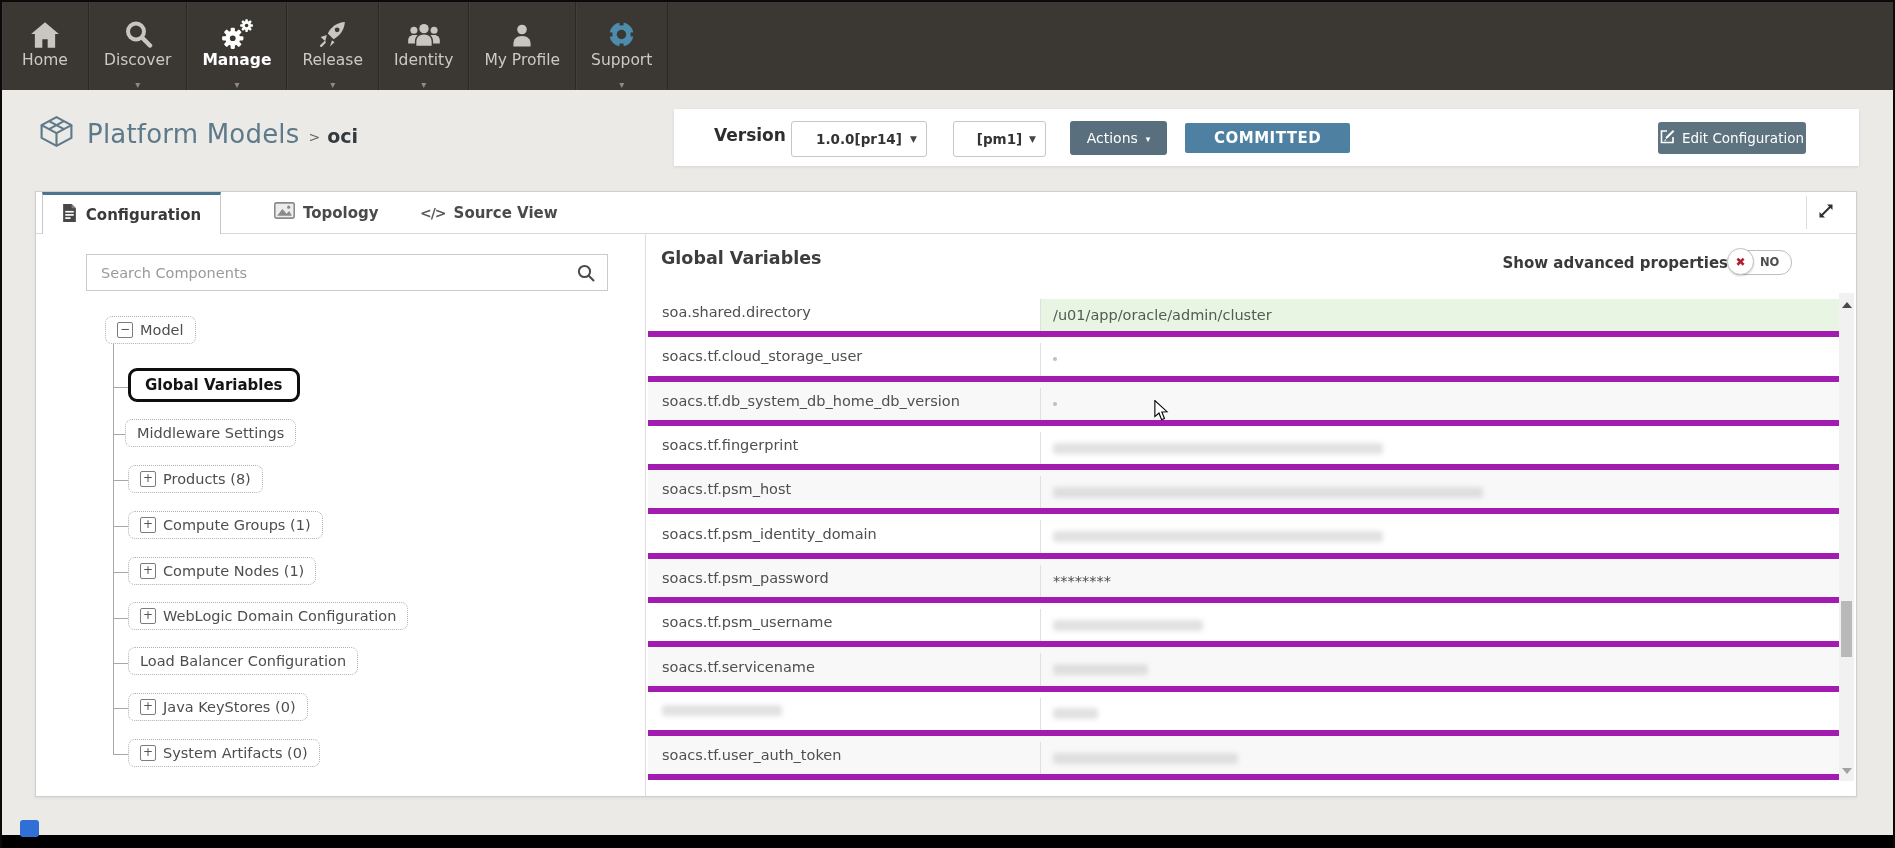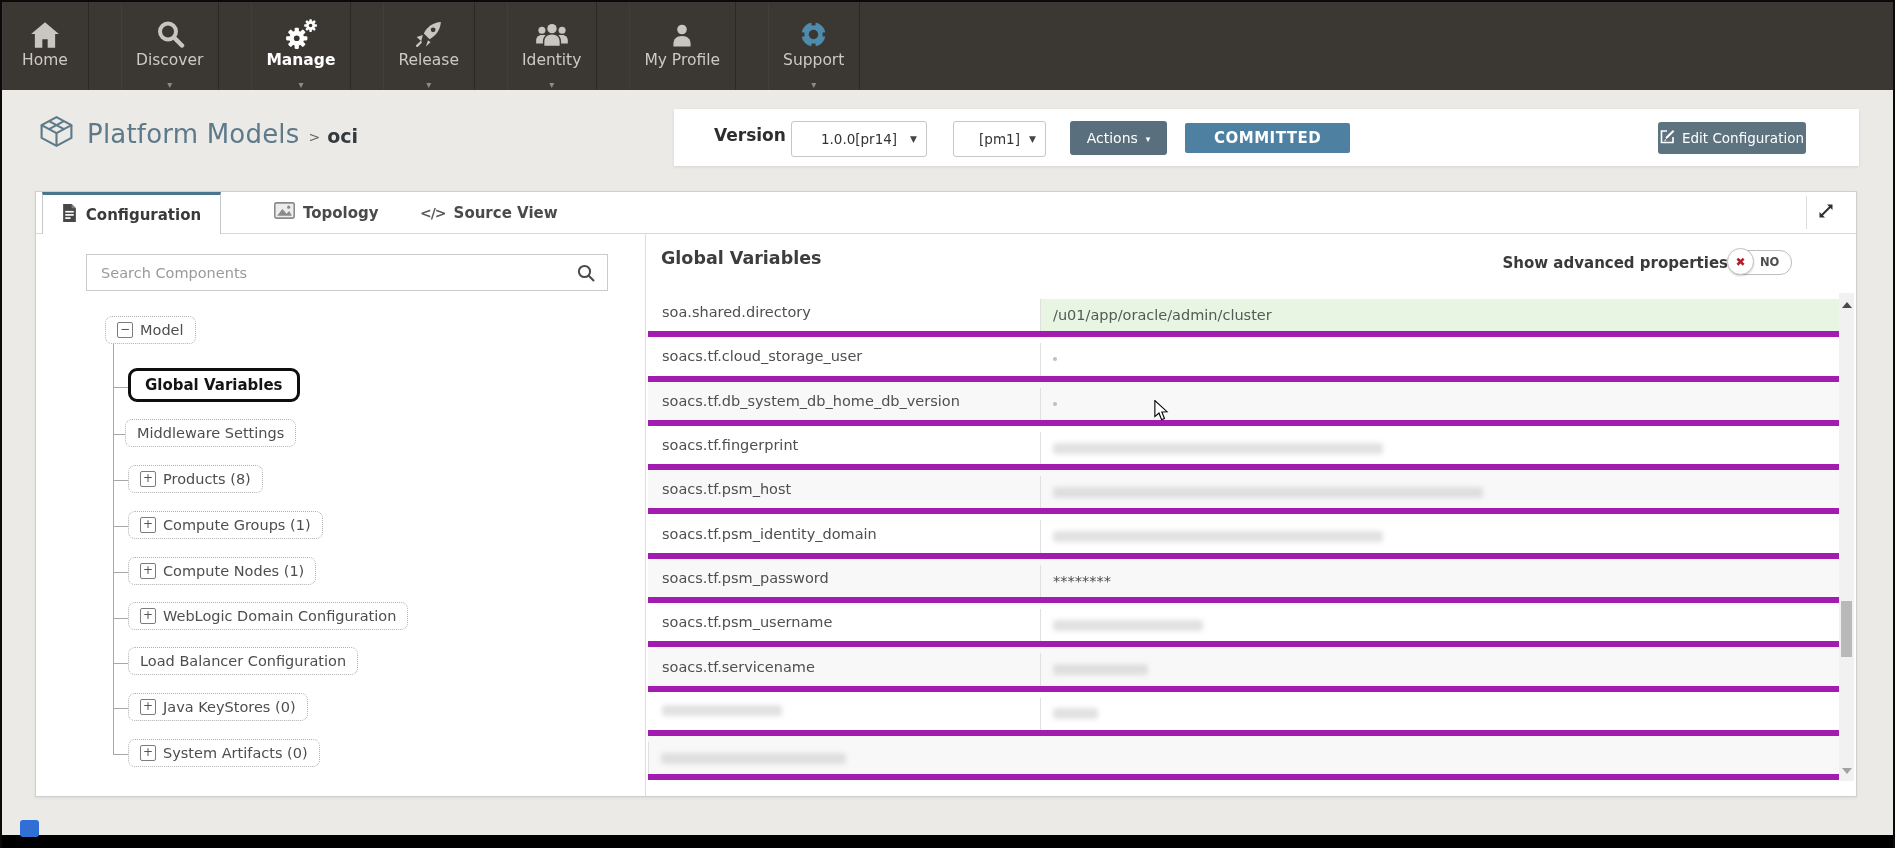--- a/index.html
+++ b/index.html
@@ -1,38 +1,38 @@
 <!DOCTYPE html>
 <html><head>
 <meta charset="utf-8">
 <style>
   html,body{margin:0;padding:0;background:#d8d6d3;font-family:"DejaVu Sans","Liberation Sans",sans-serif;}
   #screen{position:relative;width:1895px;height:848px;background:#eceae7;overflow:hidden;
           box-sizing:border-box;border:2px solid #0a0a0a;border-bottom:none;}
 
   
-  .nav{position:absolute;left:0;top:0;right:0;height:88px;background:#3b3733;display:flex;z-index:5;gap:32px;}
+  .nav{position:absolute;left:0;top:0;right:0;height:88px;background:#3b3733;display:flex;z-index:5;}
   .nav-item{position:relative;padding:0 15px;min-width:56px;display:flex;flex-direction:column;align-items:center;
             border-right:1px solid #2a2724;box-shadow:inset 1px 0 0 rgba(255,255,255,.04);cursor:pointer;}
   .nav-ic{margin-top:8px;height:40px;display:flex;align-items:flex-end;}
   .nav-lbl{font-size:15.5px;color:#cdc9c5;margin-top:1px;line-height:18px;}
   .nav-item.active .nav-lbl{color:#ffffff;font-weight:bold;}
   .nav-caret{position:absolute;bottom:0;left:50%;transform:translateX(-50%);font-size:10px;color:#8f8a85;line-height:10px;}
 
   
   .hdrbar{position:absolute;left:672px;top:107px;width:1185px;height:57px;background:#fff;
           box-shadow:0 1px 3px rgba(0,0,0,.10);}
   .pgtitle{position:absolute;left:36px;top:113px;display:flex;align-items:center;z-index:2;}
   .pgtitle .t1{font-size:26px;color:#5d7a8a;margin-left:12px;letter-spacing:.2px;}
   .pgtitle .sep{font-size:14px;color:#666;margin:6px 7px 0 9px;}
   .pgtitle .t2{font-size:19px;font-weight:bold;color:#323a3e;margin-top:4px;}
 
   .vlabel{position:absolute;left:712px;top:123px;font-size:17px;font-weight:bold;color:#2e2e2e;z-index:2;}
   .select{position:absolute;height:34px;background:#fff;border:1px solid #c6c6c6;border-radius:3px;z-index:2;
-          display:flex;align-items:center;justify-content:center;font-size:13.5px;font-weight:normal;color:#333;cursor:pointer;}
+          display:flex;align-items:center;justify-content:center;font-size:13.5px;font-weight:bold;color:#333;cursor:pointer;}
   .select .car{position:absolute;right:9px;top:50%;transform:translateY(-50%);font-size:9px;color:#444;}
   .dd1{left:789px;top:119px;width:134px;}
   .dd2{left:951px;top:119px;width:91px;}
   .btn{display:flex;align-items:center;justify-content:center;color:#fff;border-radius:3px;cursor:pointer;z-index:2;}
   .btn-actions{position:absolute;left:1068px;top:119px;width:97px;height:34px;background:#5a6f7d;font-size:14px;gap:8px;}
   .btn-actions .car{font-size:9px;margin-top:2px;}
   .badge{position:absolute;left:1183px;top:121px;height:30px;padding:0 29px;background:#4d80a1;color:#fff;
          display:flex;align-items:center;font-size:15px;font-weight:bold;letter-spacing:.5px;border-radius:2px;z-index:2;}
   .btn-edit{position:absolute;left:1656px;top:120px;width:148px;height:32px;background:#5e7380;font-size:13.5px;gap:7px;}
 
@@ -417,20 +417,21 @@
       </div>
       <div class="trow">
         <div class="tname">
             <span class="blob w120"></span>
           </div>
         <div class="tval">
             <span class="blob w45"></span>
           </div>
       </div>
       <div class="trow stripe">
+        <div class="tname">soacs.tf.user_auth_token</div>
         <div class="tval">
             <span class="blob w185"></span>
           </div>
       </div>
     </div>
 
     <div class="sbar">
       <div class="sb-up"></div>
       <div class="sb-thumb"></div>
       <div class="sb-down"></div>

